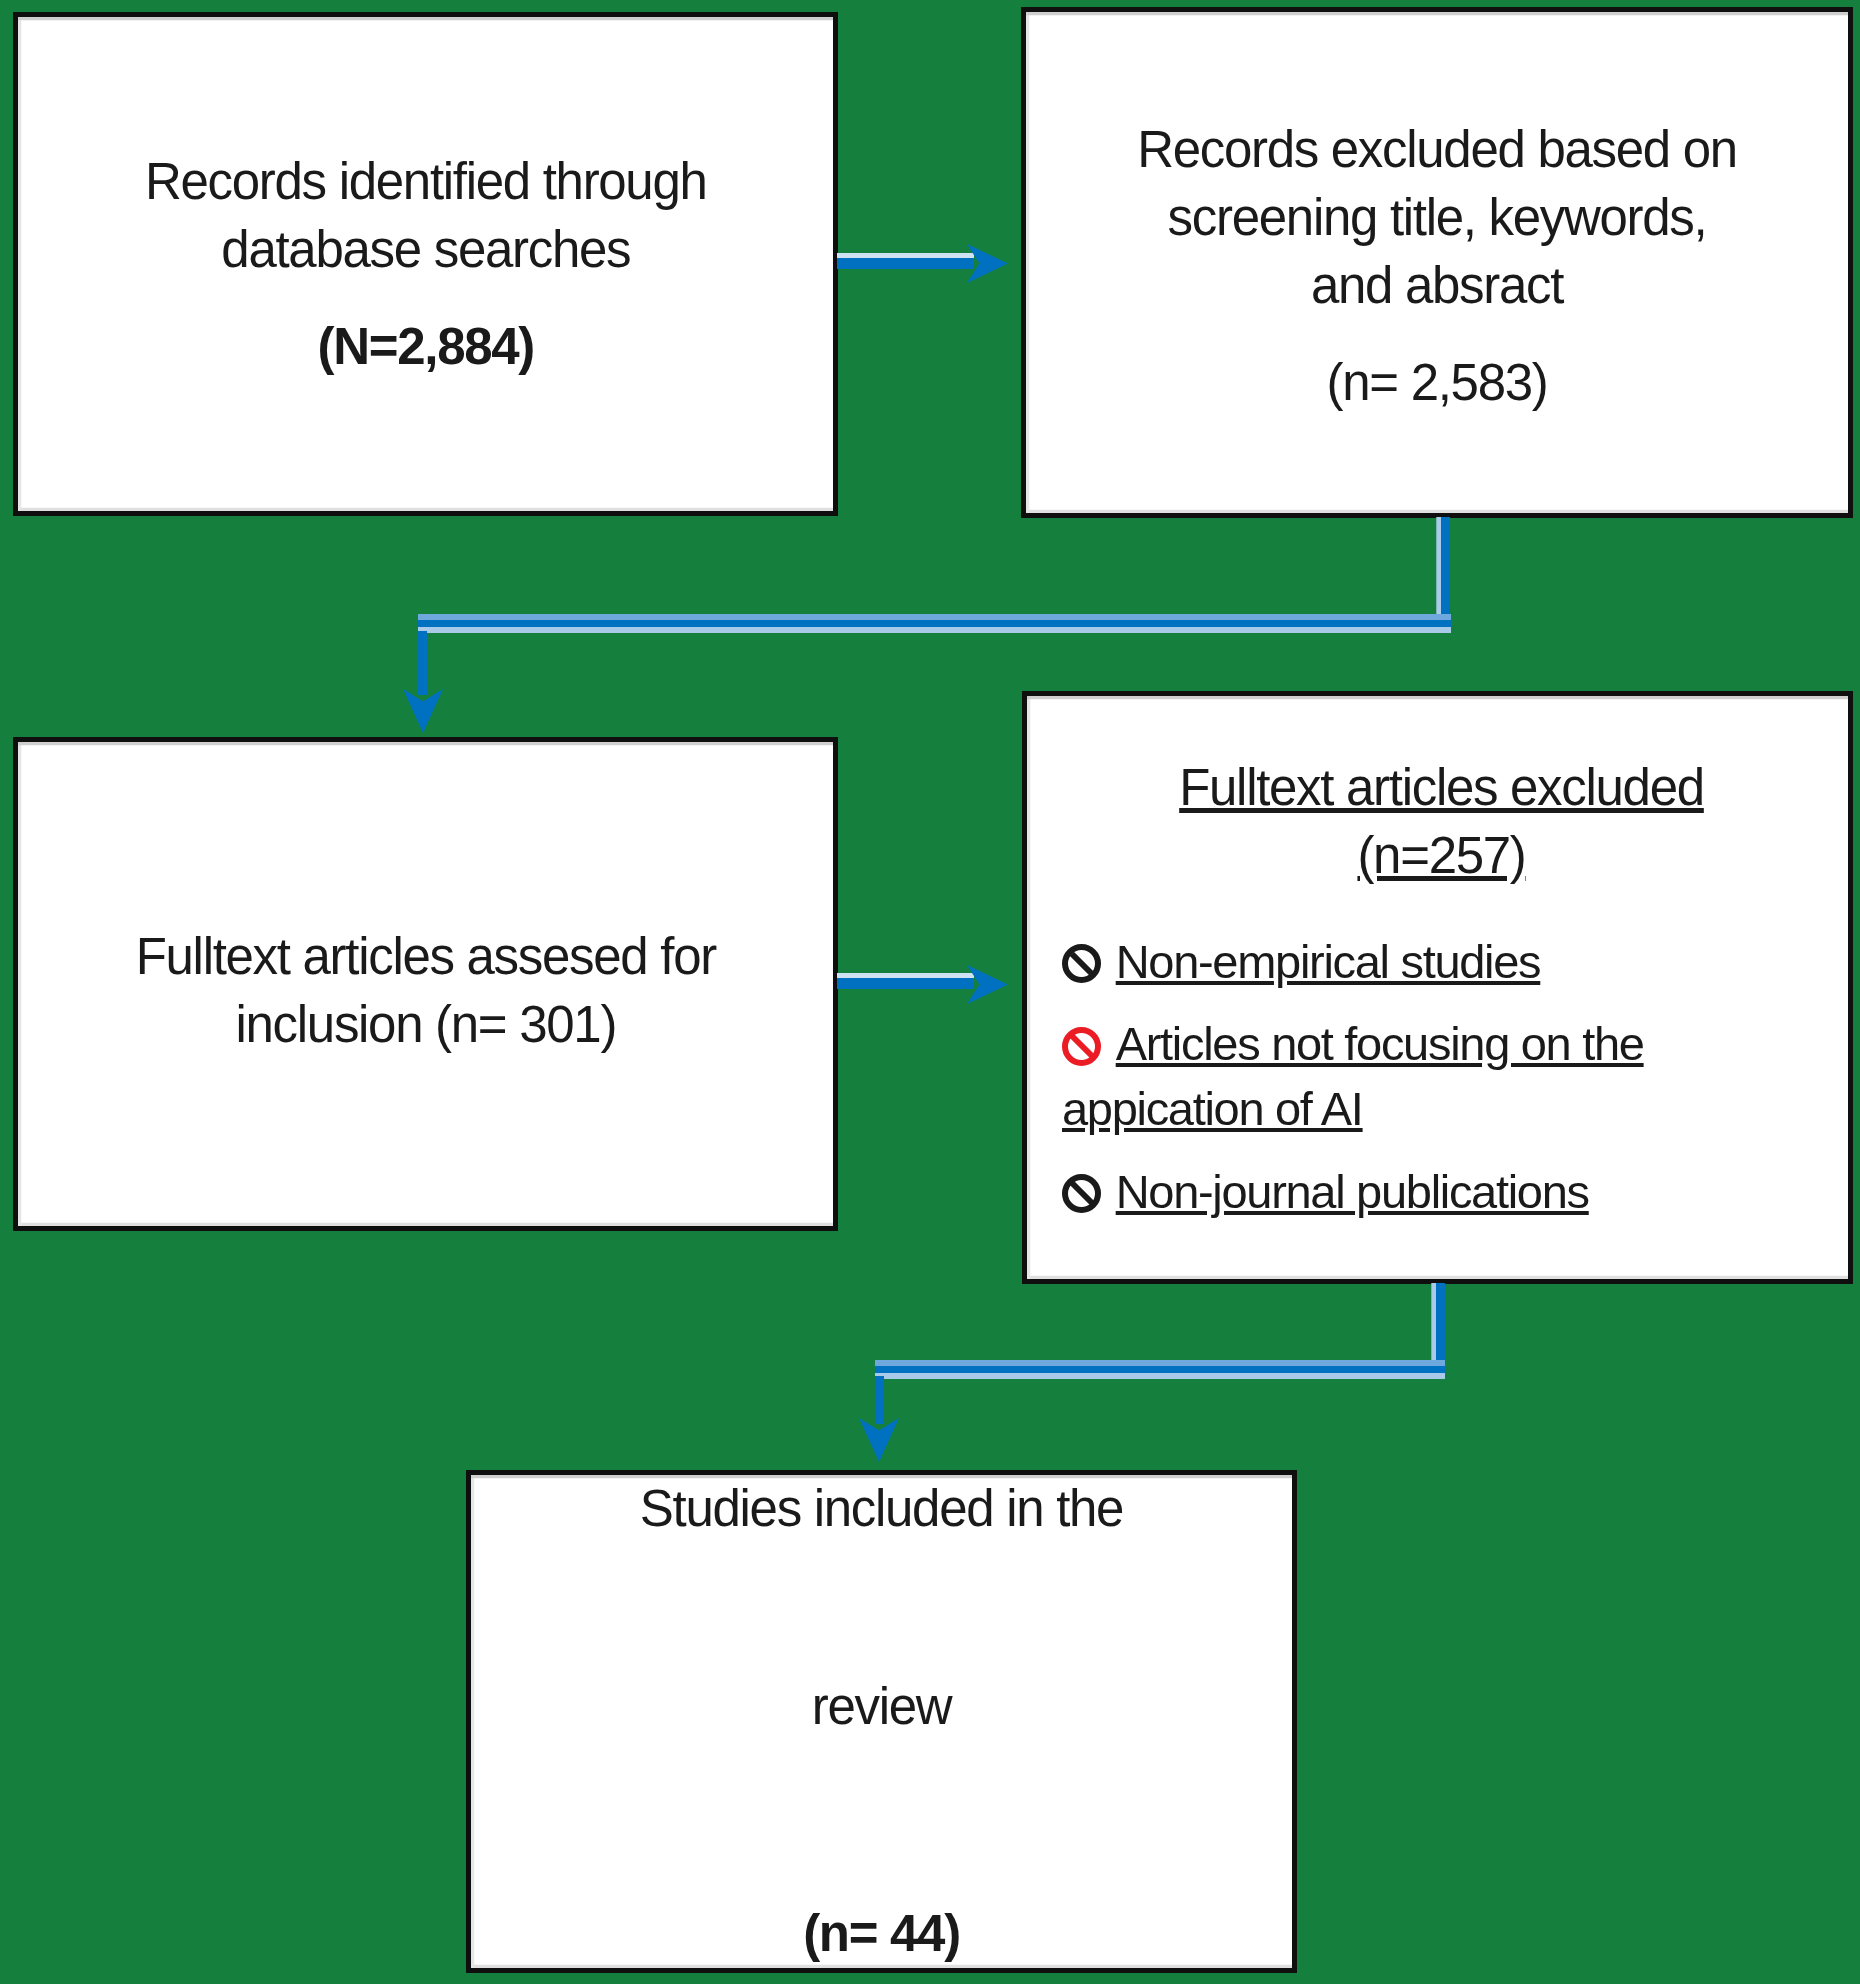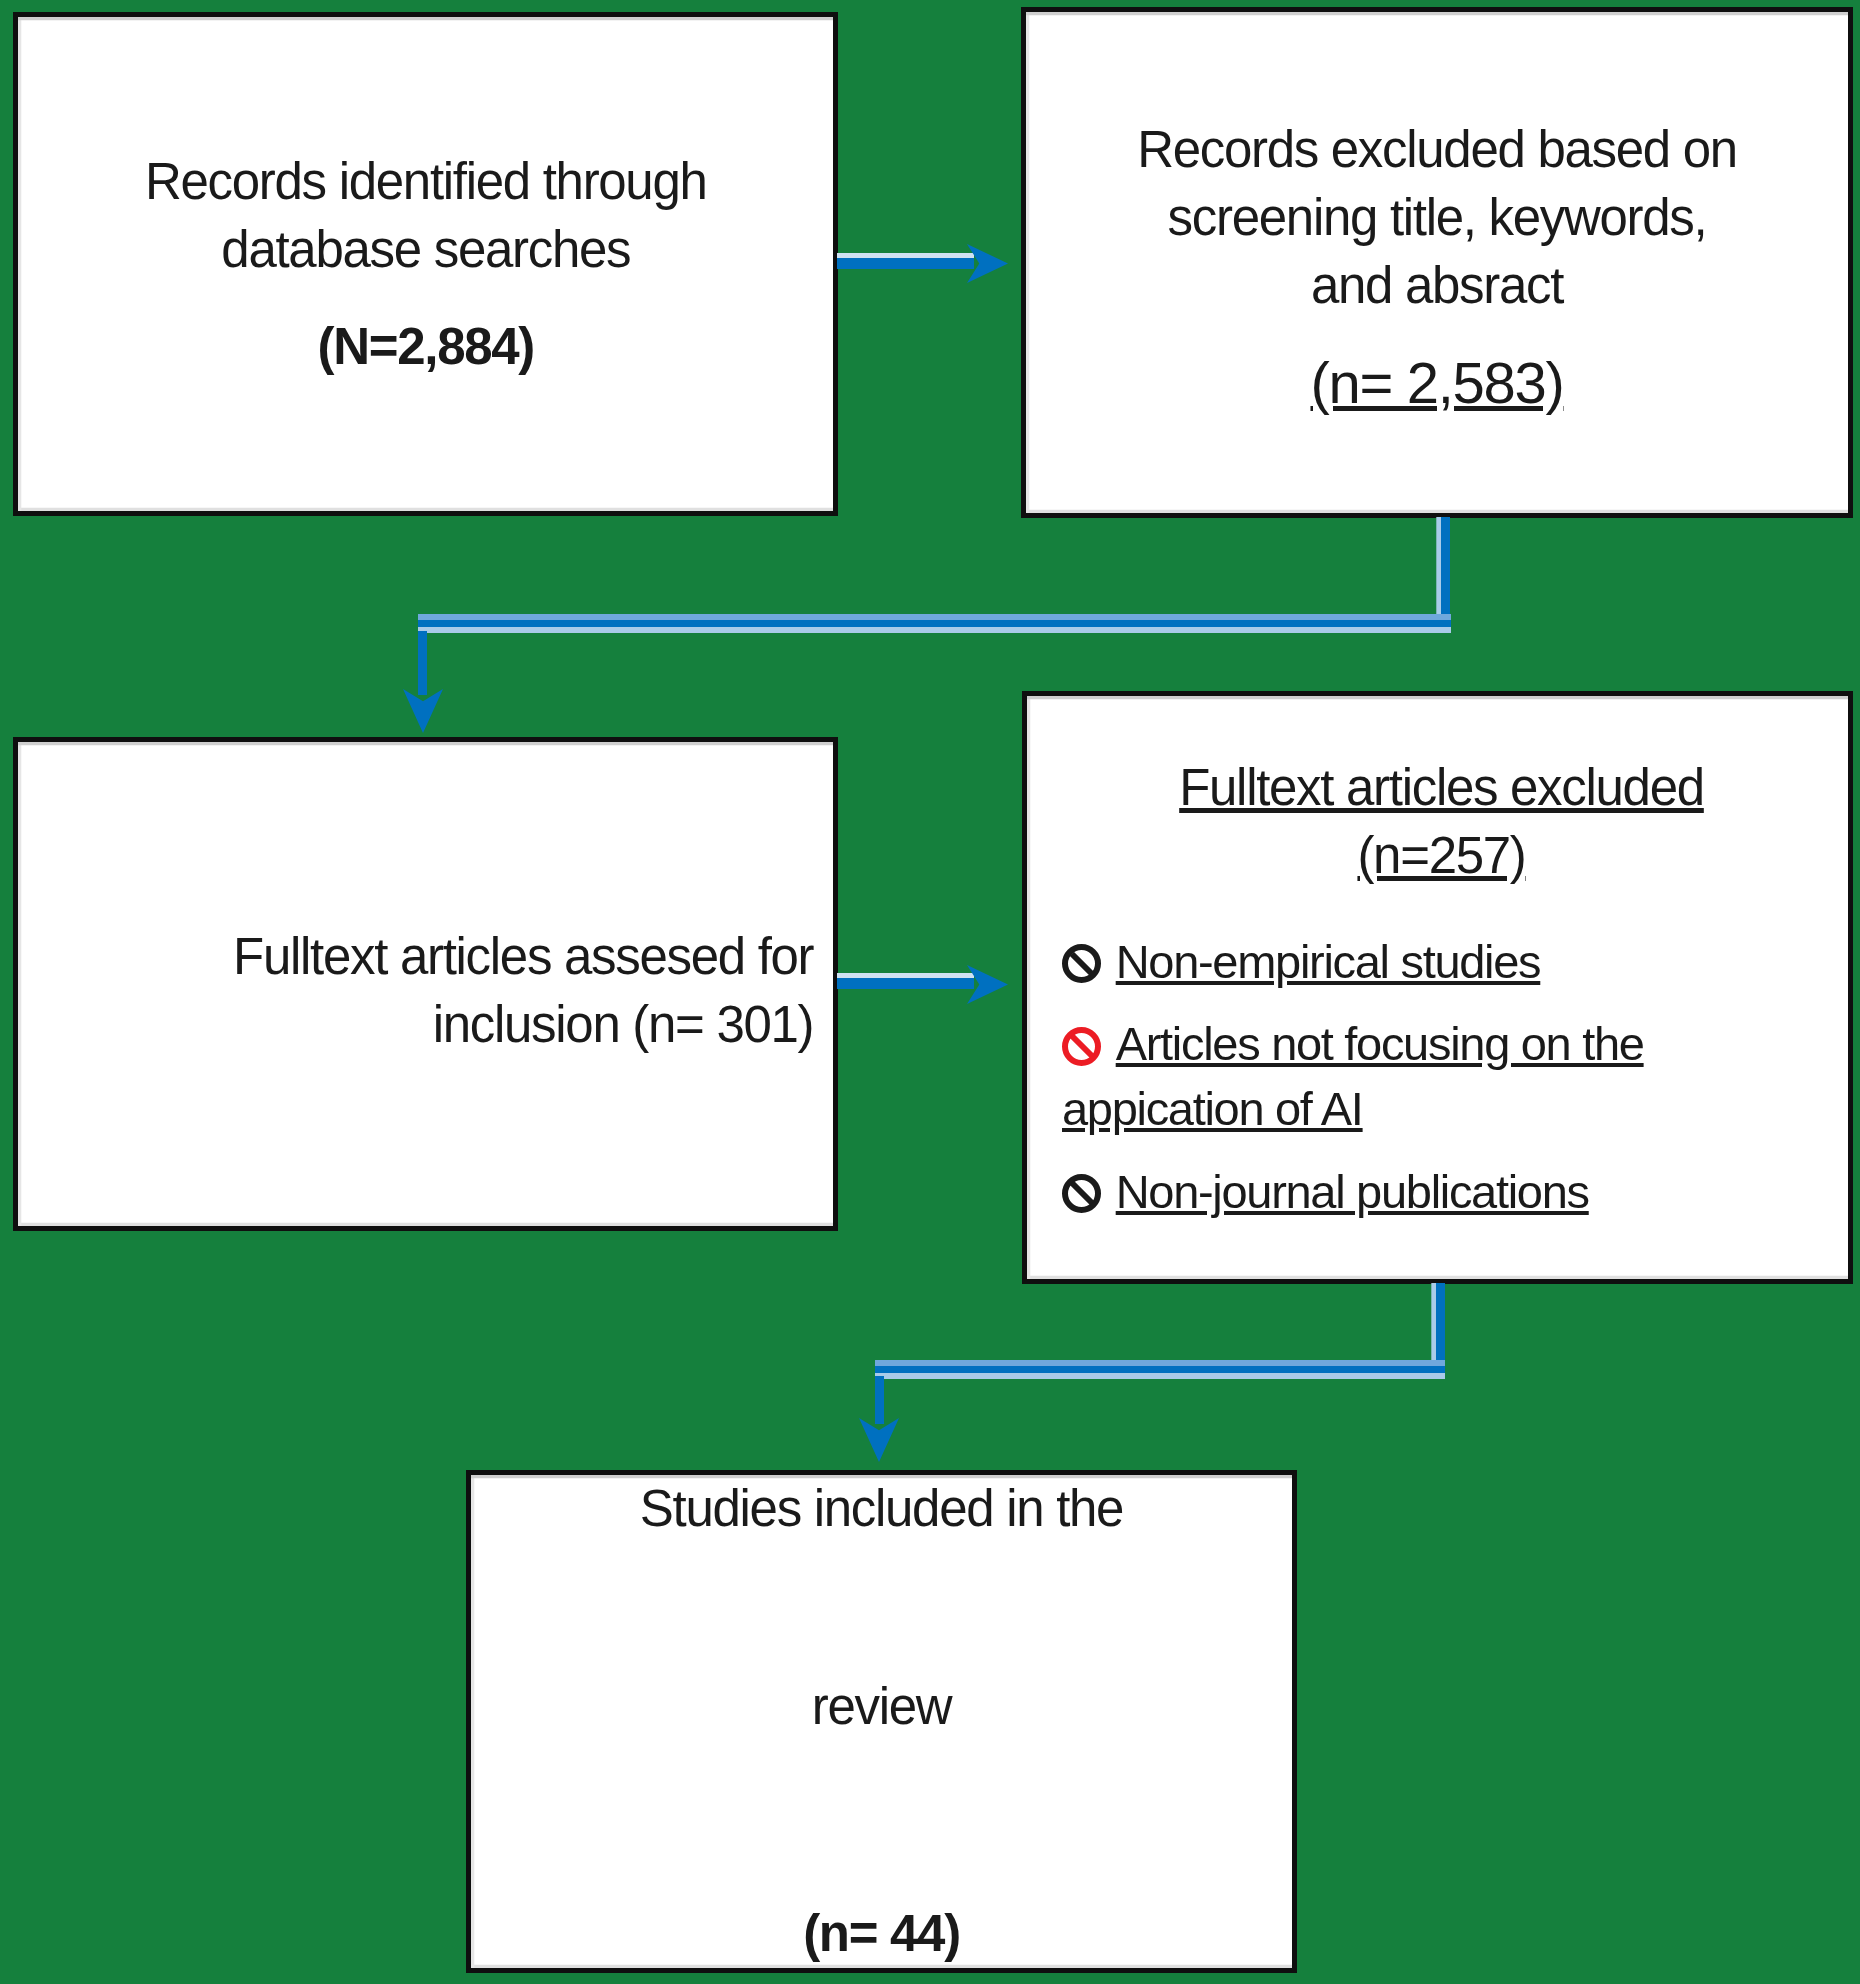--- a/index.html
+++ b/index.html
@@ -19,26 +19,26 @@
     background:#ffffff;
     box-shadow: inset 0 3.3px 0 #cfcfcf, inset 3.3px 0 0 #e6e6e6, inset 0 -3.3px 0 #e0e0e0;
     display:flex;
     flex-direction:column;
     justify-content:center;
     text-align:center;
     padding:0 20px;
   }
   #box1{left:13.3px;  top:12px;   width:825px; height:504px;}
   #box2{left:1021px;top:6.7px;   width:832px; height:511px; padding-top:9.3px;}
-  #box3{left:13.3px;  top:737px; width:825px; height:494px; padding-top:13.3px;text-align:right;}
+  #box3{left:13.3px;  top:737px; width:825px; height:494px; padding-top:13.3px;}
   #box4{left:1022px;top:691px; width:831px; height:593px; justify-content:flex-start; padding:58px 27px 0 35px;text-decoration:underline;}
   #box5{left:466px; top:1470px; width:831px; height:503px;justify-content:space-between;}
   .line{font-size:51px; line-height:68px; margin:0; font-weight:400;}
   .count-bold{font-size:51px; line-height:68px; margin:29px 0 0 0; font-weight:700;}
-  .count-reg{font-size:58px; line-height:68px; margin:29px 0 0 0; font-weight:400;text-decoration:underline;}
+  .count-reg{font-size:51px; line-height:68px; margin:29px 0 0 0; font-weight:400;}
   .reasons{margin-top:39px; text-align:left;}
   .reason{font-size:47px; line-height:65px; margin:0; font-weight:400;}
   .reason + .reason{margin-top:17.3px;}
   .ban{
     display:inline-block;
     width:39px;height:39px;
     box-sizing:border-box;
     border:6px solid currentColor;
     border-radius:50%;
     position:relative;

